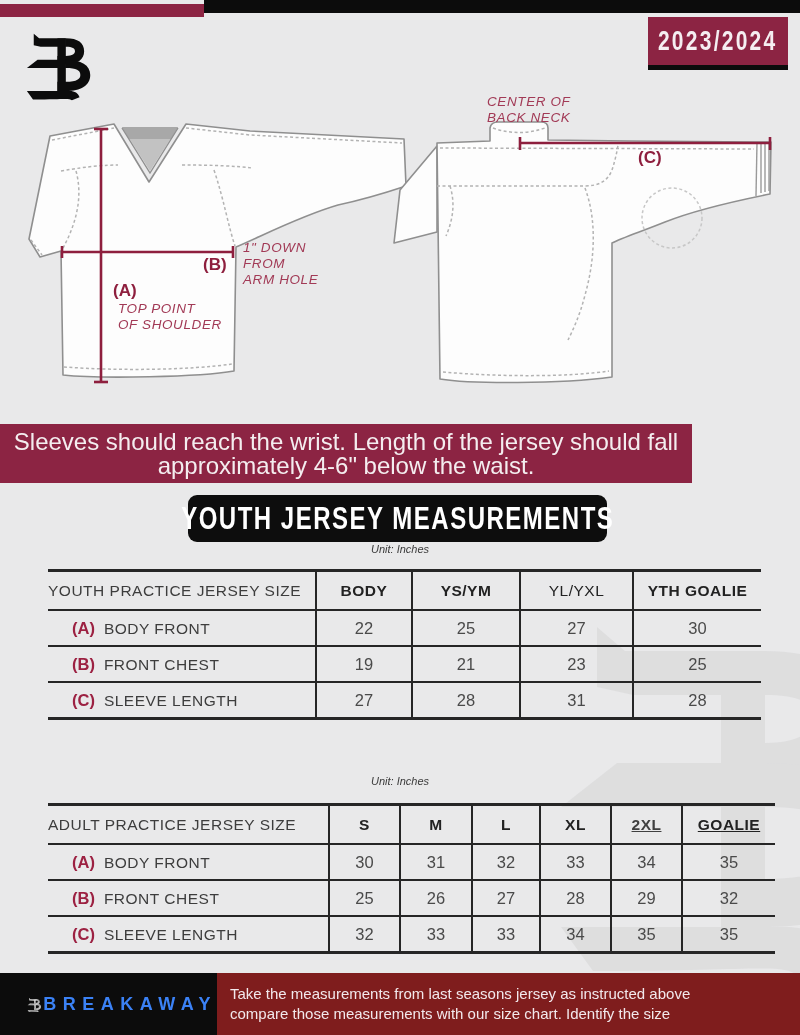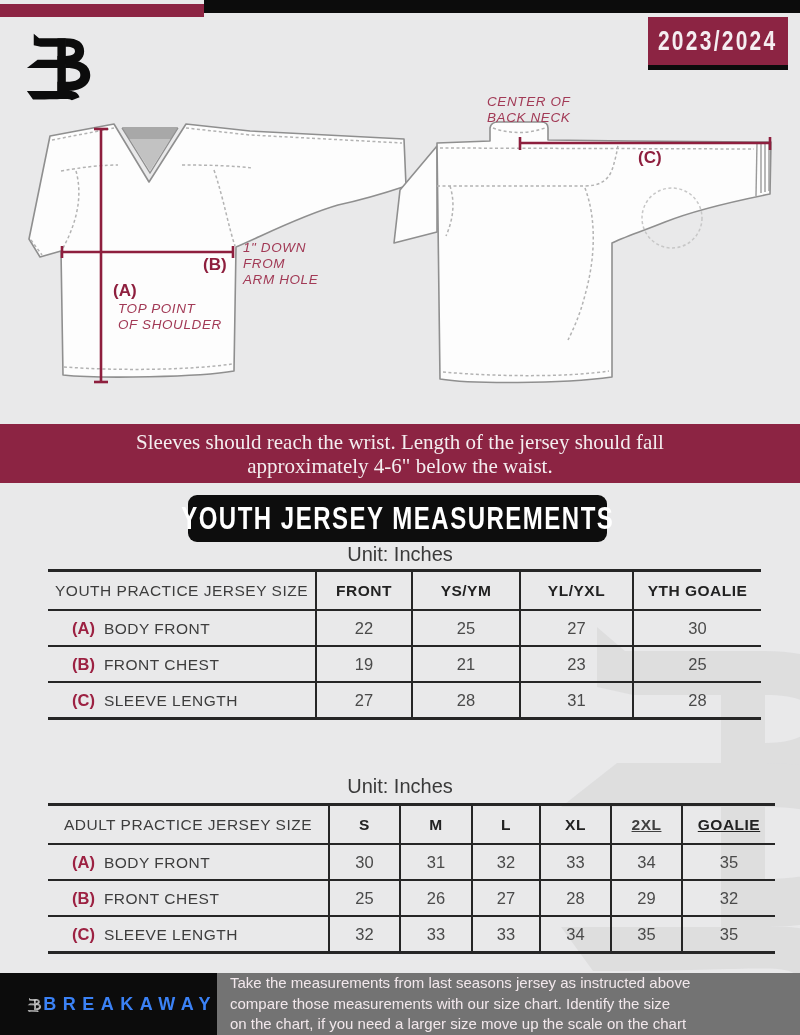--- a/index.html
+++ b/index.html
@@ -15,47 +15,47 @@
   .title-box{left:127px;top:17px;width:515px;height:47px;background:#ffffff;
              border:3px solid #111;display:flex;align-items:center;justify-content:center;}
   .title-box span{font-size:29px;font-weight:bold;color:#111;letter-spacing:.5px;white-space:nowrap;
                   display:inline-block;transform:scaleX(.97);}
   .year-box{left:648px;top:17px;width:140px;height:48px;background:#8c2443;
             border-bottom:5px solid #0c0c0c;display:flex;align-items:center;justify-content:center;}
   .year-box span{font-size:28px;font-weight:bold;color:#f5eef1;letter-spacing:3px;white-space:nowrap;
                  display:inline-block;transform:scaleX(.75);}
 
   
-  .banner{left:0;top:424px;width:800px;height:59px;background:#8c2443;color:#f4edef;
+  .banner{left:0;top:424px;width:692px;height:59px;background:#8c2443;color:#f4edef;
           display:flex;flex-direction:column;align-items:center;justify-content:center;
-          font-size:21px;line-height:24px;font-family:Liberation Serif, serif;}
+          font-size:24px;line-height:24px;}
 
   
   .section-title{left:188px;width:419px;height:47px;background:#0d0d0d;border-radius:9px;
                  display:flex;align-items:center;justify-content:center;}
   .section-title span{color:#fff;font-size:32px;font-weight:bold;letter-spacing:2px;white-space:nowrap;
                       display:inline-block;transform:scaleX(.75);}
-  .unit{width:800px;left:0;text-align:center;font-size:20px;color:#3a3a3a;}
+  .unit{width:800px;left:0;text-align:center;font-style:italic;font-size:11px;color:#3a3a3a;}
 
   
   table.size-table{border-collapse:collapse;table-layout:fixed;background:transparent;
                    border-top:3px solid #262626;border-bottom:3px solid #262626;}
   table.size-table th,table.size-table td{padding:0;font-weight:normal;}
   table.size-table thead th{height:37px;font-size:15.5px;color:#3d3d3d;letter-spacing:.5px;text-align:center;}
   table.size-table tbody td{height:34px;border-top:2px solid #262626;font-size:16.5px;color:#4a4a4a;text-align:center;}
   table.size-table th + th, table.size-table td + td{border-left:2px solid #262626;}
   table.size-table td.lbl, table.size-table th.lbl{text-align:left;padding-left:24px;}
-  table.size-table thead th.lbl{text-align:center;padding-left:0;}
+  table.size-table thead th.lbl{text-align:left;padding-left:0;}
   .rowkey{color:#9c2142;font-weight:bold;font-size:16.5px;margin-right:9px;}
   .rowlbl{color:#3d3d3d;font-size:15.5px;letter-spacing:.5px;}
 
   
   .footer{left:0;top:973px;width:800px;height:62px;display:flex;}
   .footer-black{width:217px;height:62px;background:#0c0c0c;display:flex;align-items:center;}
-  .footer-maroon{flex:1;height:62px;background:#737373;display:flex;align-items:center;}
+  .footer-maroon{flex:1;height:62px;background:#7f1d1d;display:flex;align-items:center;}
   .footer-note{color:#f2e8ec;font-size:15px;line-height:20.5px;padding-left:13px;}
   .brand{color:#3b82f6;font-size:18px;font-weight:bold;letter-spacing:6.5px;margin-left:0;white-space:nowrap;}
 
   .watermark{left:545px;top:545px;width:400px;height:460px;opacity:.07;}
 
   svg text{font-family:"Liberation Sans",sans-serif;}
   .note-it{font-style:italic;font-size:13.5px;letter-spacing:.6px;fill:#a23a56;}
   .key-b{font-weight:bold;font-size:17px;fill:#8e1f3e;}
 </style>
 </head>
@@ -184,23 +184,23 @@
         <colgroup>
           <col style="width: 268px;">
           <col style="width: 96px;">
           <col style="width: 108px;">
           <col style="width: 113px;">
           <col style="width: 128px;">
         </colgroup>
         <thead>
           <tr>
             <th class="lbl">YOUTH PRACTICE JERSEY SIZE</th>
-            <th style="font-weight: bold; color: rgb(34, 34, 34);">FRONT</th>
+            <th style="font-weight: bold; color: rgb(34, 34, 34);">BODY</th>
             <th style="font-weight: bold; color: rgb(34, 34, 34);">YS/YM</th>
-            <th style="font-weight: bold; color: rgb(34, 34, 34); border-radius: 10px;">YL/YXL</th>
+            <th style="font-weight: normal; color: rgb(34, 34, 34); border-radius: 10px;">YL/YXL</th>
             <th style="font-weight: bold; color: rgb(34, 34, 34);">YTH GOALIE</th>
           </tr>
         </thead>
         <tbody>
           <tr>
             <td class="lbl"><span class="rowkey">(A)</span><span class="rowlbl">BODY FRONT</span></td>
             <td>22</td>
             <td>25</td>
             <td>27</td>
             <td>30</td>
@@ -282,18 +282,17 @@
     <div class="footer-black">
       <svg style="margin-left:27px" width="36" height="40" viewBox="0 0 100 110">
         <use href="#blogo" fill="url(#silver)"></use>
       </svg>
       <span class="brand">BREAKAWAY</span>
     </div>
     <div class="footer-maroon">
       <div class="footer-note">
         <div>Take the measurements from last seasons jersey as instructed above</div>
         <div>compare those measurements  with our size chart. Identify the size</div>
-        <div>on the chart, if you need a larger size move up the scale on the chart</div>
       </div>
     </div>
   </div>
 
 </div>
 
 </body></html>

